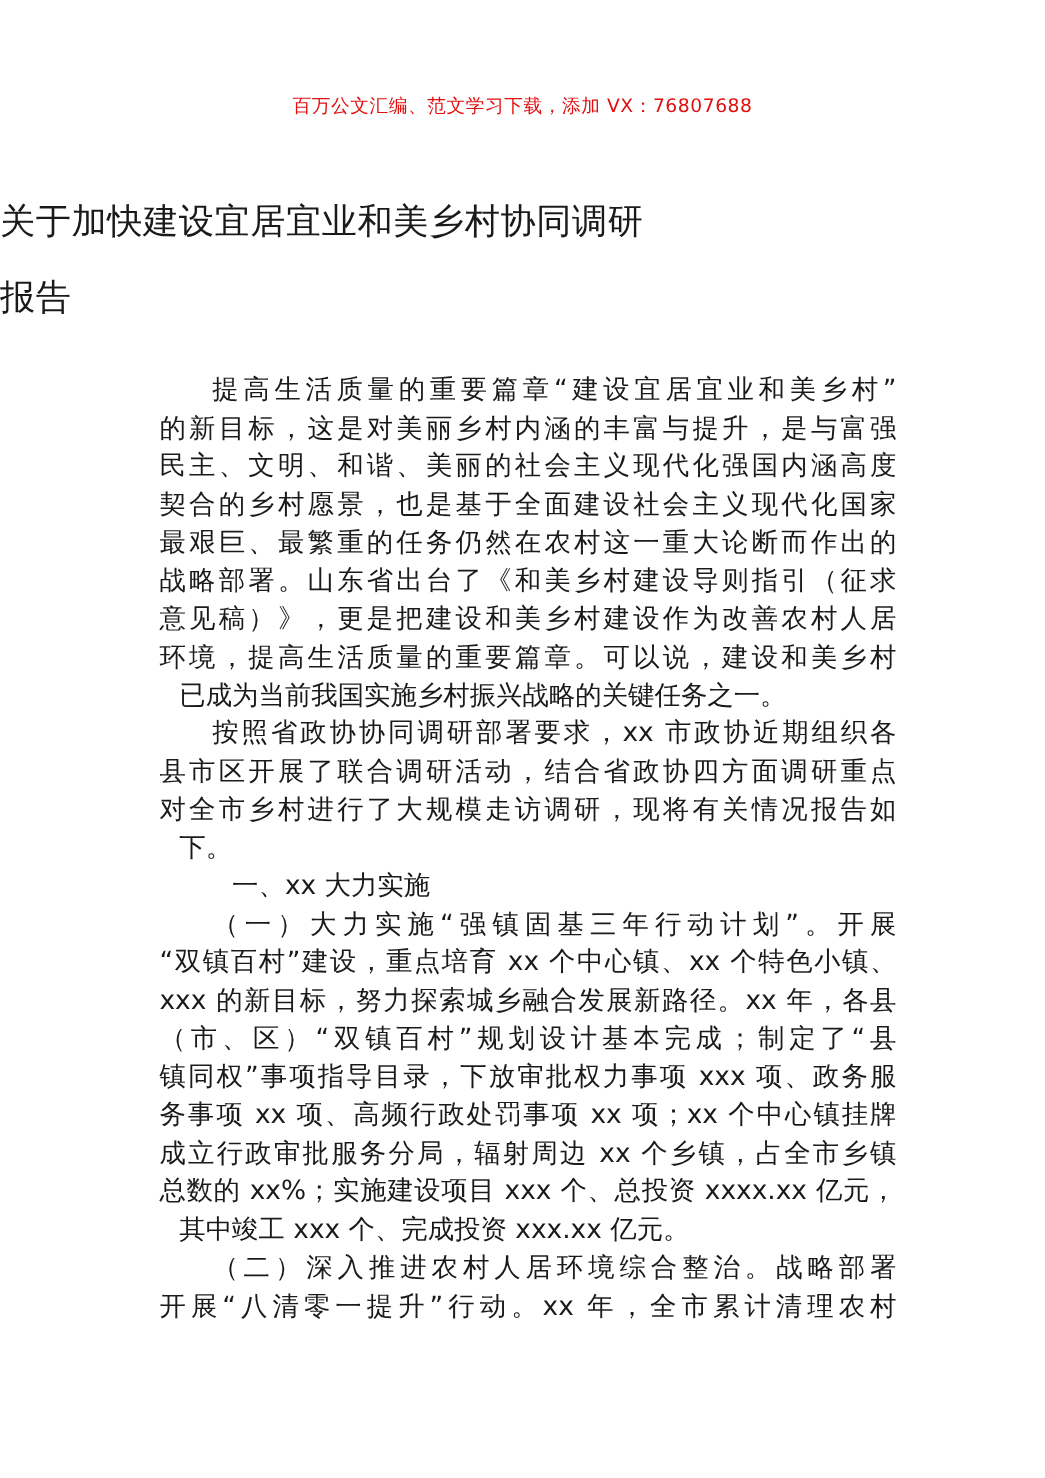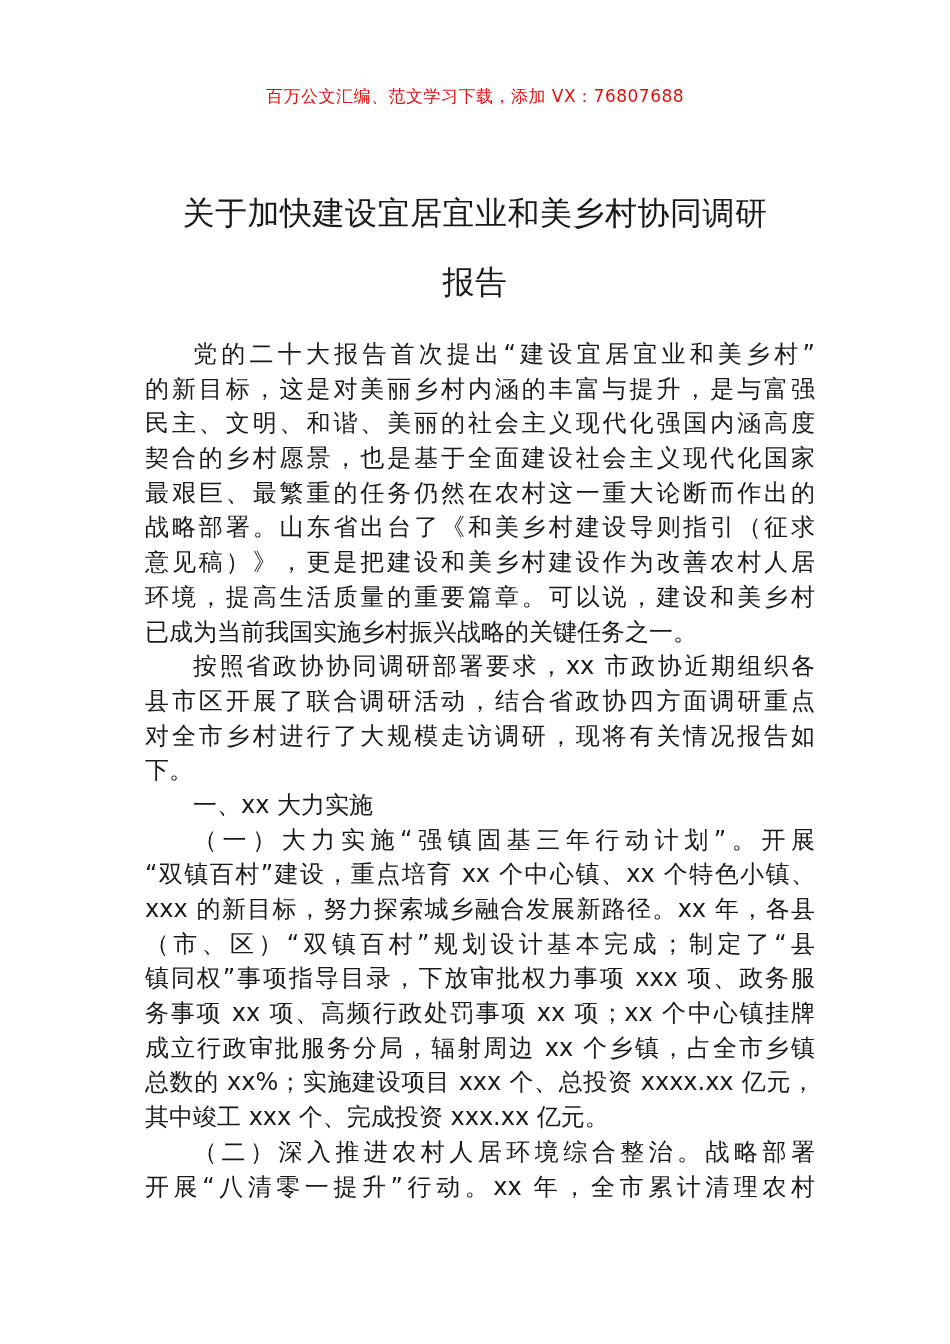--- a/index.html
+++ b/index.html
@@ -22,61 +22,60 @@
       width: 950px;
       text-align: center;
       font-size: 17px;
       color: #e01010;
       letter-spacing: 0.5px;
     }
     .title {
       position: absolute;
       left: 0;
       width: 950px;
-      text-align: center;
       font-size: 32px;
       color: #1a1a1a;
       letter-spacing: 0.5px;
-      margin-top: 12px;
     }
     .title.line1 { top: 180px; }
     .title.line2 { top: 249px; }
     .body-text {
       position: absolute;
       top: 337px;
       left: 145px;
       width: 670px;
       font-size: 24px;
       line-height: 34.7px;
     }
     .line {
       display: block;
       white-space: nowrap;
       height: 34.7px;
       text-align: justify;
       text-align-last: justify;
     }
     .line.last {
       text-align-last: left;
+      margin-left: 18px;
     }
     .line.indent {
       padding-left: 48px;
     }
   </style>
 </head>
 <body>
 
 <div class="watermark">百万公文汇编、范文学习下载，添加 VX：76807688</div>
 
 <div class="title line1">关于加快建设宜居宜业和美乡村协同调研</div>
 <div class="title line2">报告</div>
 
 <div class="body-text">
 
-  <span class="line indent">党的二十大报告首次提出“建设宜居宜业和美乡村”</span>
+  <span class="line indent">提高生活质量的重要篇章“建设宜居宜业和美乡村”</span>
   <span class="line">的新目标，这是对美丽乡村内涵的丰富与提升，是与富强</span>
   <span class="line">民主、文明、和谐、美丽的社会主义现代化强国内涵高度</span>
   <span class="line">契合的乡村愿景，也是基于全面建设社会主义现代化国家</span>
   <span class="line">最艰巨、最繁重的任务仍然在农村这一重大论断而作出的</span>
   <span class="line">战略部署。山东省出台了《和美乡村建设导则指引（征求</span>
   <span class="line">意见稿）》，更是把建设和美乡村建设作为改善农村人居</span>
   <span class="line">环境，提高生活质量的重要篇章。可以说，建设和美乡村</span>
   <span class="line last">已成为当前我国实施乡村振兴战略的关键任务之一。</span>
 
   <span class="line indent">按照省政协协同调研部署要求，xx 市政协近期组织各</span>

